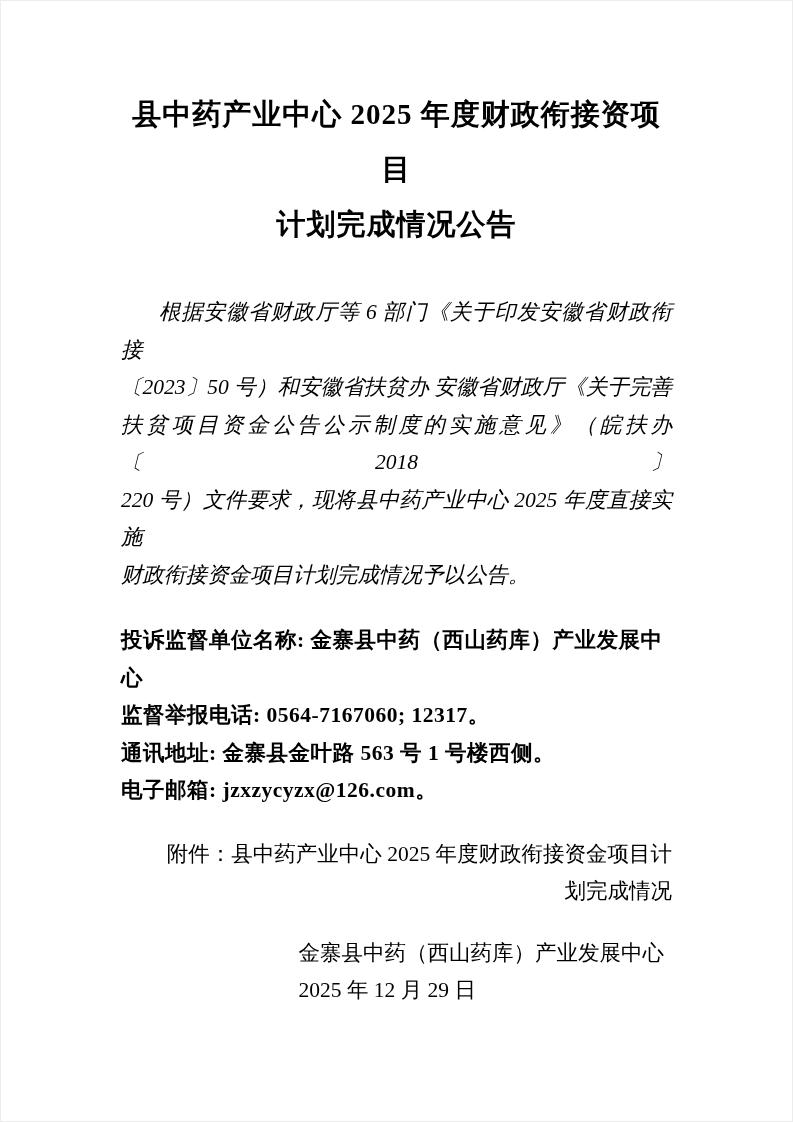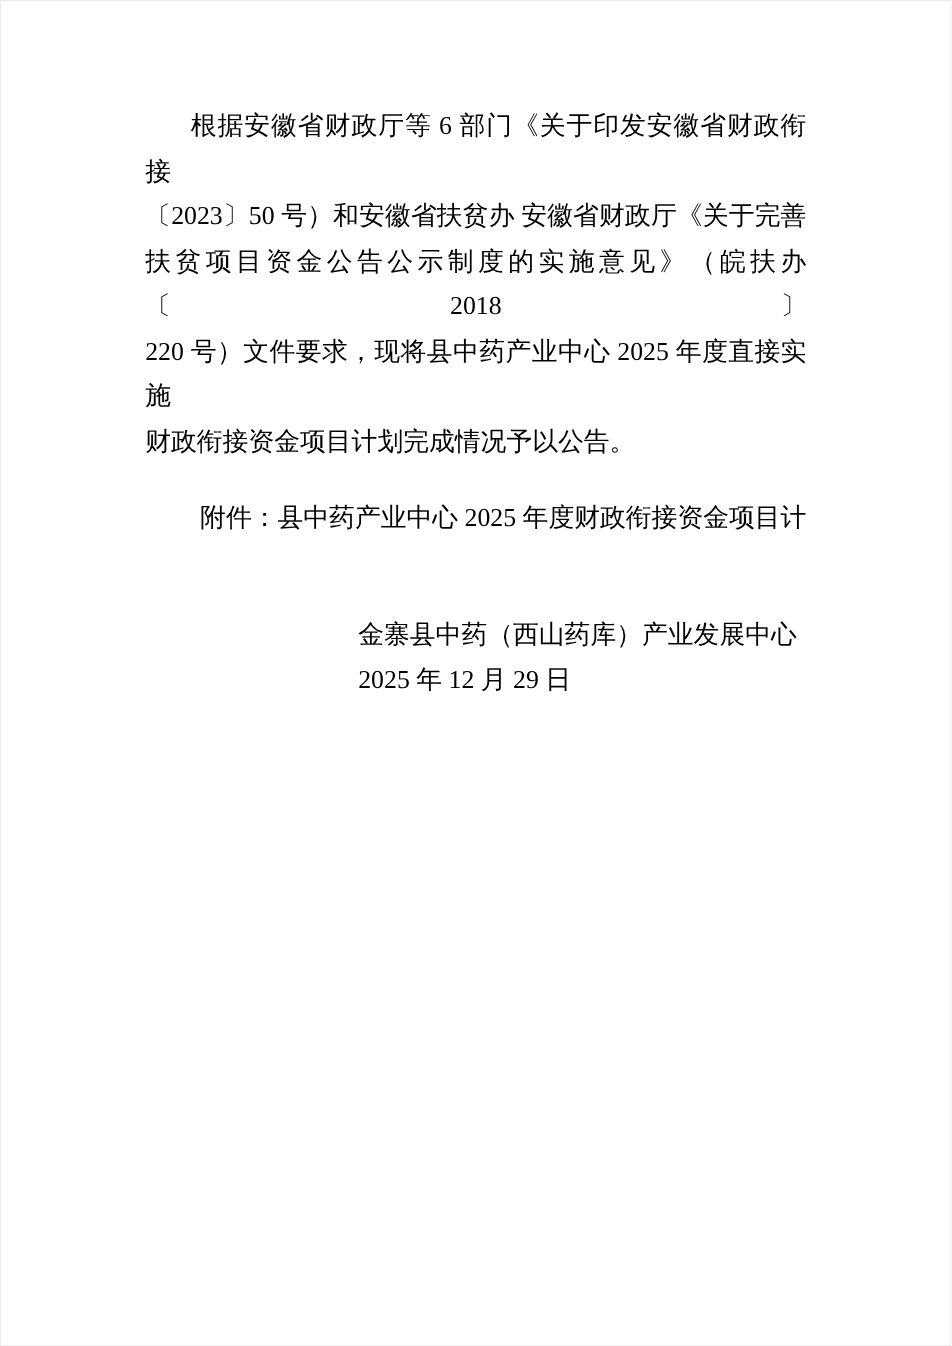--- a/index.html
+++ b/index.html
@@ -31,20 +31,21 @@
   .paragraph {
     margin-top: 42px;
     font-size: 21.5px;
     line-height: 37.5px;
   }
   .para-line {
     text-align: justify;
     text-align-last: justify;
     text-justify: inter-character;
     white-space: normal;
+    font-style: italic;
   }
   .para-line.first {
     text-indent: 38px;
   }
   .para-line.last {
     text-align: center;
     text-align-last: left;
   }
   
   .contact {
@@ -58,50 +59,59 @@
   .attachment {
     margin-top: 26px;
     font-size: 21.5px;
     line-height: 37.5px;
     text-align: right;
   }
   .attachment-line1 { margin-left: 35px; }
   .attachment-line2 { margin-left: 97px; }
   
   .signature {
-    margin-top: 60px;
+    margin-top: 24px;
     width: fit-content;
     margin-left: auto;
     margin-right: 8px;
     font-size: 21.5px;
     line-height: 37.5px;
   }
   .signature-org { text-align: center; }
   .signature-date { text-align: left; padding-right: 60px; }
 </style>
 </head>
 <body>
 
 <div class="page">
   <div class="content">
 
     <div class="doc-title">
+      <div>县中药产业中心 2025 年度财政衔接资项目</div>
+      <div>计划完成情况公告</div>
     </div>
 
     <div class="paragraph">
       <div class="para-line first">根据安徽省财政厅等 6 部门《关于印发安徽省财政衔接</div>
       <div class="para-line">〔2023〕50 号）和安徽省扶贫办 安徽省财政厅《关于完善</div>
       <div class="para-line">扶贫项目资金公告公示制度的实施意见》（皖扶办〔2018〕</div>
       <div class="para-line">220 号）文件要求，现将县中药产业中心 2025 年度直接实施</div>
       <div class="para-line last">财政衔接资金项目计划完成情况予以公告。</div>
     </div>
 
+    <div class="contact">
+      <div>投诉监督单位名称: 金寨县中药（西山药库）产业发展中心</div>
+      <div>监督举报电话: 0564-7167060; 12317。</div>
+      <div>通讯地址: 金寨县金叶路 563 号 1 号楼西侧。</div>
+      <div>电子邮箱: jzxzycyzx@126.com。</div>
+    </div>
 
     <div class="attachment">
       <div class="attachment-line1"><span>附件：</span><span>县中药产业中心 2025 年度财政衔接资金项目计</span></div>
+      <div class="attachment-line2">划完成情况</div>
     </div>
 
     <div class="signature">
       <div class="signature-org">金寨县中药（西山药库）产业发展中心</div>
       <div class="signature-date">2025 年 12 月 29 日</div>
     </div>
 
   </div>
 </div>
 

